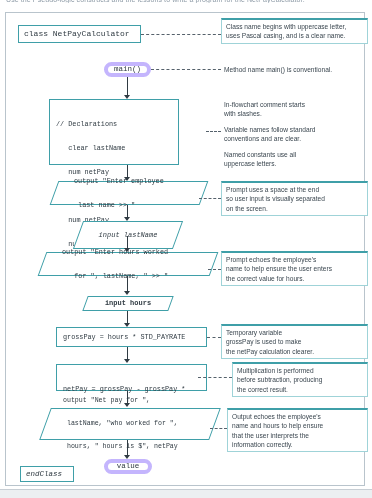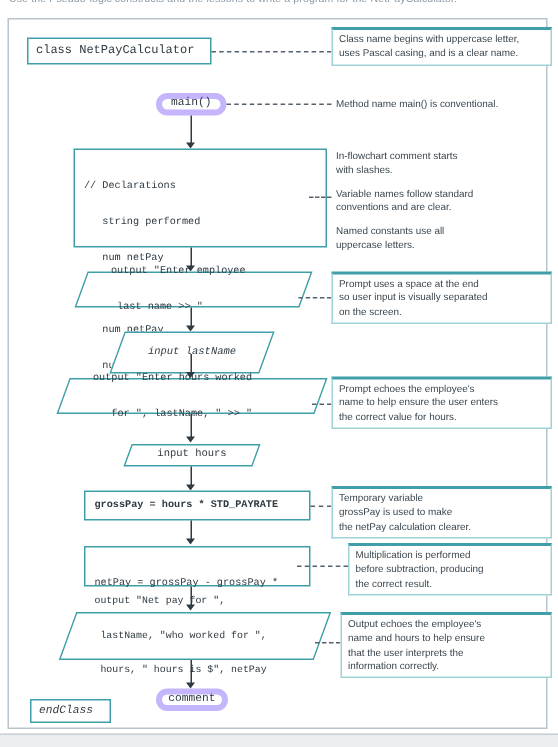--- a/index.html
+++ b/index.html
@@ -113,24 +113,24 @@
     <span>main()</span>
   </div>
   <div class="dashline" style="left:151px;top:69px;width:70px;"></div>
   <div class="note plain" style="left:221px;top:65px;width:147px;">
     <div>Method name main() is conventional.</div>
   </div>
 
   <div class="vline" style="left:127px;top:77px;height:20px;"></div>
   <div class="arrowhead" style="left:124px;top:95px;"></div>
 
-  <div class="shape rect" style="left:49px;top:99px;width:169px;height:66px;padding-left:6px;align-items:flex-start;">
+  <div class="shape rect" style="left:49px;top:99px;width:130px;height:66px;padding-left:6px;align-items:flex-start;">
     <div class="code" style="font-size:6.8px;padding-top:4px;">
       <div>// Declarations</div>
-      <div>   string performed</div>
+      <div>   clear lastName</div>
       <div>   num netPay</div>
       <div>   num grossPay</div>
       <div>   num netPay</div>
       <div>   num STD_PAYRATE = 15.50</div>
       <div>   num WITHHOLDING_RATE = 0.20</div>
     </div>
   </div>
   <div class="dashline" style="left:206px;top:131px;width:15px;"></div>
 
   <div class="note plain" style="left:221px;top:100px;width:147px;">
@@ -190,32 +190,32 @@
   <div class="dashline" style="left:208px;top:269px;width:13px;"></div>
   <div class="note" style="left:221px;top:251px;width:147px;">
     <div>Prompt echoes the employee's</div>
     <div>name to help ensure the user enters</div>
     <div>the correct value for hours.</div>
   </div>
 
   <div class="vline" style="left:127px;top:276px;height:17px;"></div>
   <div class="arrowhead" style="left:124px;top:291px;"></div>
 
-  <div class="para" style="left:85px;top:296px;width:86px;height:15px;">
+  <div class="para" style="left:85px;top:296px;width:86px;height:15px;font-weight:bold;">
     <div class="skin"></div>
     <div class="txt" style="font-size:7px;justify-content:center;">
       <span>input hours</span>
     </div>
   </div>
 
   <div class="vline" style="left:127px;top:311px;height:14px;"></div>
   <div class="arrowhead" style="left:124px;top:323px;"></div>
 
   <div class="shape rect" style="left:56px;top:327px;width:151px;height:20px;padding-left:6px;">
-    <div class="code" style="font-size:6.8px;font-weight:bold;">
+    <div class="code" style="font-size:6.8px;">
       <div>grossPay = hours * STD_PAYRATE</div>
     </div>
   </div>
   <div class="dashline" style="left:207px;top:337px;width:14px;"></div>
   <div class="note" style="left:221px;top:324px;width:147px;">
     <div>Temporary variable</div>
     <div>grossPay is used to make</div>
     <div>the netPay calculation clearer.</div>
   </div>
 
@@ -253,20 +253,20 @@
     <div>Output echoes the employee's</div>
     <div>name and hours to help ensure</div>
     <div>that the user interprets the</div>
     <div>information correctly.</div>
   </div>
 
   <div class="vline" style="left:127px;top:440px;height:17px;"></div>
   <div class="arrowhead" style="left:124px;top:455px;"></div>
 
   <div class="shape term code" style="left:104px;top:459px;width:48px;height:15px;font-size:7.5px;">
-    <span>comment</span>
+    <span>value</span>
   </div>
 
   <div class="shape rect code" style="left:20px;top:466px;width:54px;height:16px;font-size:7.5px;padding-left:5px;font-style:italic;">
     <span>endClass</span>
   </div>
 
 </div>
 
 </body></html>

